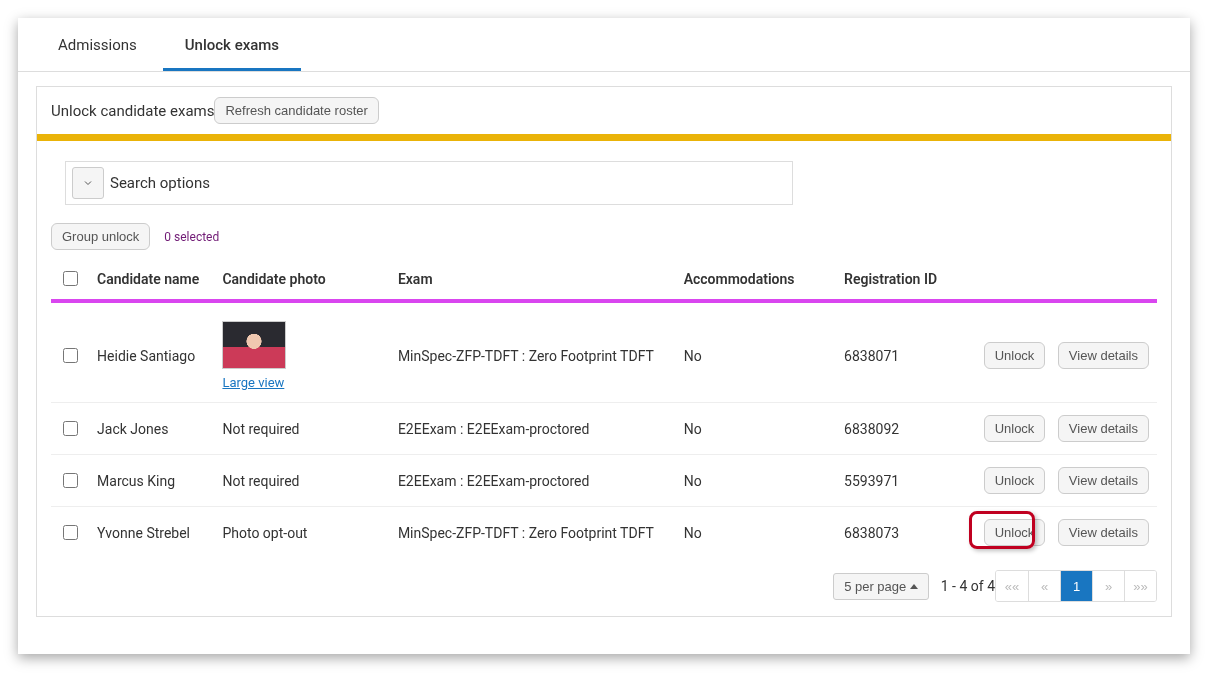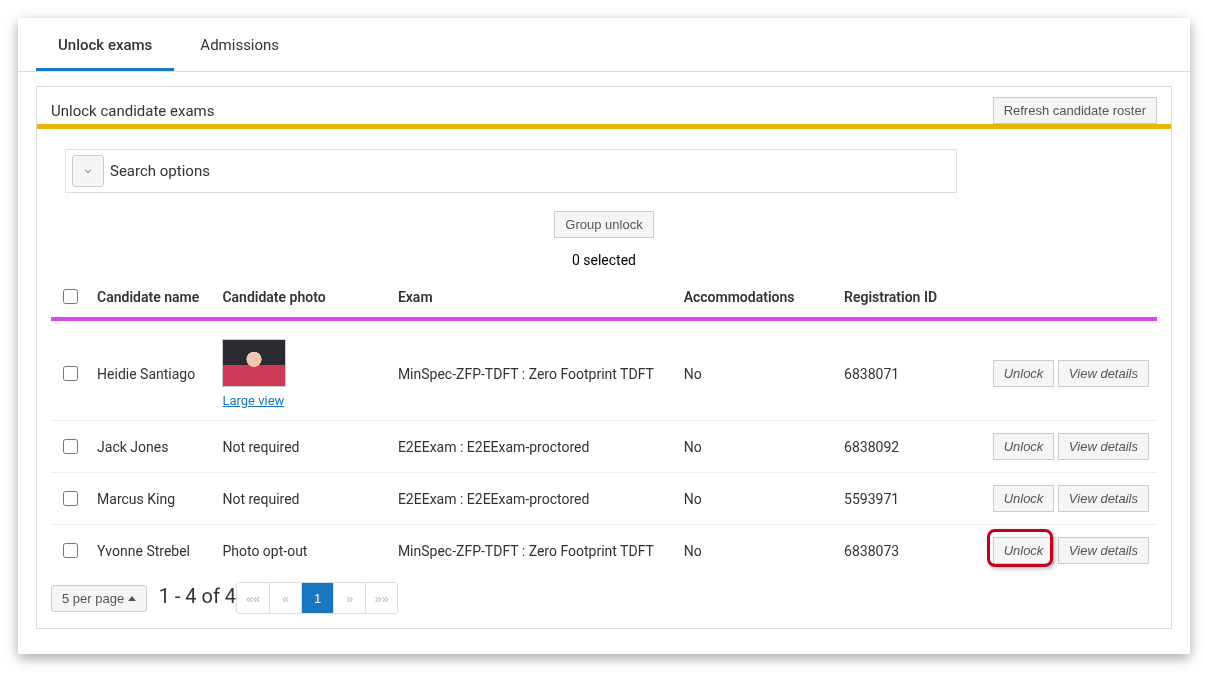--- a/index.html
+++ b/index.html
@@ -41,47 +41,47 @@
   .tab.active {
     border-bottom:3px solid #1976c1;
     font-weight:500;
   }
   .panel {
     border:1px solid #ddd;
     margin:14px 18px 18px 18px;
   }
   .panel-header {
     display:flex;
-    justify-content:space-between;
-    align-items:center;
-    padding:10px 14px 0 14px;
-    border-bottom:5px solid #eab308;
+    justify-content:flex-start;
+    align-items:center;
+    padding:10px 14px 10px 14px;
+    border-bottom:7px solid #eab308;
   }
   .panel-title {
     font-size:15px;
     color:#333;
   }
   .btn {
     background:#f5f5f5;
     border:1px solid #ccc;
     color:#555;
     font-size:13px;
     padding:5px 10px;
-    border-radius:0;
+    border-radius:6px;
     cursor:pointer;
     white-space:nowrap;
   }
   .panel-body {
     padding:14px 14px 14px 14px;
   }
   .search-box {
     border:1px solid #ddd;
     display:flex;
     align-items:center;
-    width:892px;
+    width:728px;
     height:44px;
     margin:6px 0 18px 14px;
   }
   .search-toggle {
     width:32px;
     height:32px;
     margin:6px;
     border:1px solid #ccc;
     background:#f5f5f5;
     border-radius:3px;
@@ -90,23 +90,22 @@
     justify-content:center;
     cursor:pointer;
   }
   .chev-down svg { width:12px; height:12px; }
   .search-label { font-size:15px; color:#333; }
   .toolbar-row {
     display:flex;
     align-items:center;
     gap:14px;
     margin:0 0 8px 0;
-    flex-direction:column;
-  }
-  .selected-count { color:#000000; font-size:14px; }
+  }
+  .selected-count { color:#701a75; font-size:12px; }
   table.grid {
     width:100%;
     border-collapse:collapse;
   }
   table.grid th {
     text-align:left;
     font-weight:600;
     font-size:14px;
     color:#333;
     padding:10px 8px;
@@ -126,52 +125,52 @@
   }
   .photo-thumb {
     width:64px; height:48px;
     background: radial-gradient(circle at 50% 42%, #f0c8b0 0 18%, transparent 19%),
                 linear-gradient(#2a2a30 0 55%, #cc3a58 55% 100%);
     border:1px solid #ccc;
     display:block;
   }
   .link { color:#1976c1; font-size:13px; cursor:pointer; display:inline-block; margin-top:6px;text-decoration:underline; }
   .actions-cell { text-align:right; white-space:nowrap; width:200px; }
-  .actions-cell .btn { margin-left:0;font-style:italic; }
+  .actions-cell .btn { margin-left:9px; }
   .highlight-ring {
     position:absolute;
     border:3px solid #c00020;
     border-radius:8px;
     width:66px;
     height:38px;
     box-shadow:2px 2px 4px rgba(0,0,0,0.25);
     pointer-events:none;
   }
   .footer-row {
     display:flex;
-    justify-content:flex-start;
-    align-items:center;
-    margin-top:6px;
+    justify-content:flex-end;
+    align-items:center;
+    margin-top:12px;
   }
   .per-page-btn {
     background:#f5f5f5;
     border:1px solid #ccc;
     color:#555;
     font-size:13px;
     padding:5px 10px;
     border-radius:3px;
     cursor:pointer;
     display:inline-flex;
     align-items:center;
     gap:4px;
   }
   .per-page-btn .tri-up {
     width:0;height:0;border-left:4px solid transparent;border-right:4px solid transparent;border-bottom:5px solid #555;
   }
-  .range-text { color:#333; margin-left:8px; font-size:20px; }
+  .range-text { color:#333; margin-left:8px; font-size:14px; }
   .pager {
     display:flex;
     border:1px solid #ddd;
     border-radius:3px;
     overflow:hidden;
   }
   .pager button {
     border:none;
     border-left:1px solid #ddd;
     background:#fff;
@@ -193,22 +192,22 @@
   .col-accom { width:160px; }
   .col-reg { width:120px; }
 </style>
 </head>
 <body>
 
 <div class="page">
   <div class="outer-shadow">
 
     <div class="tabs">
+      <div class="tab">Admissions</div>
       <div class="tab active">Unlock exams</div>
-      <div class="tab">Admissions</div>
     </div>
 
     <div class="panel">
       <div class="panel-header">
         <span class="panel-title">Unlock candidate exams</span>
         <button class="btn">Refresh candidate roster</button>
       </div>
 
       <div class="panel-body">
 

